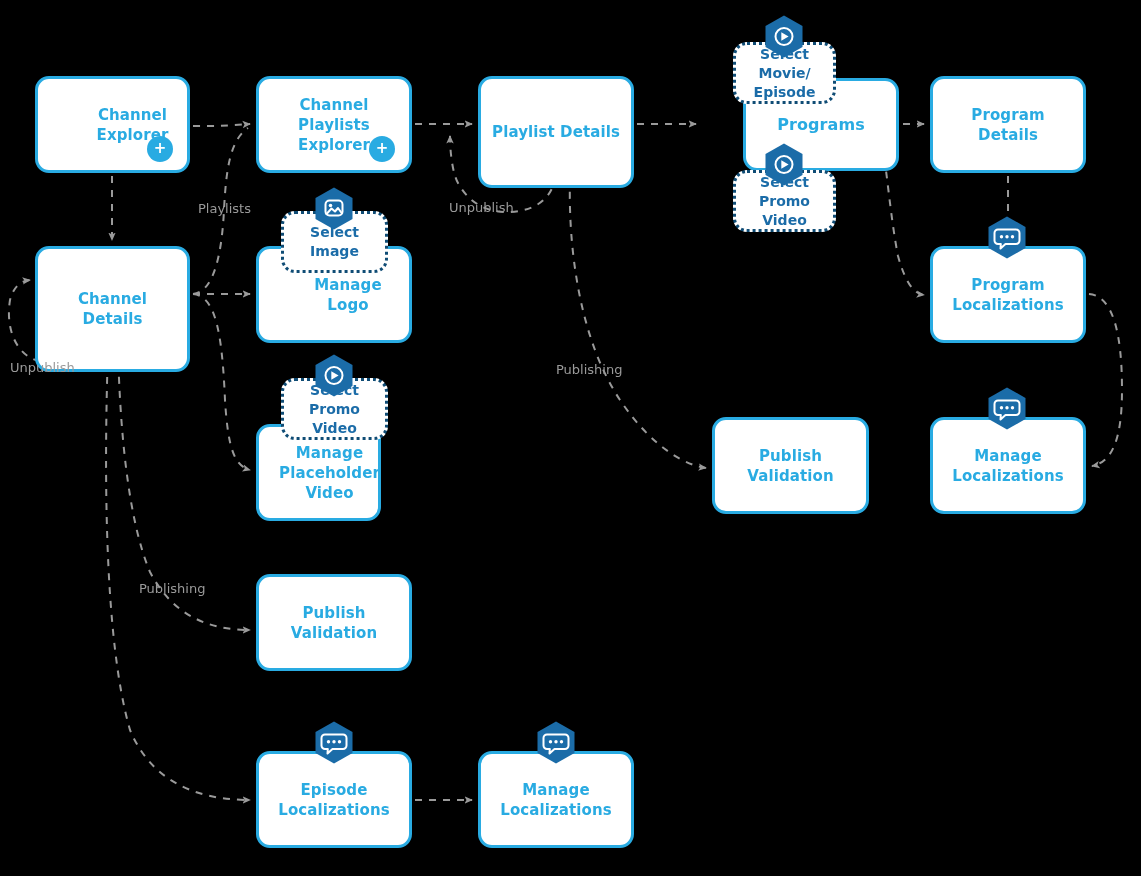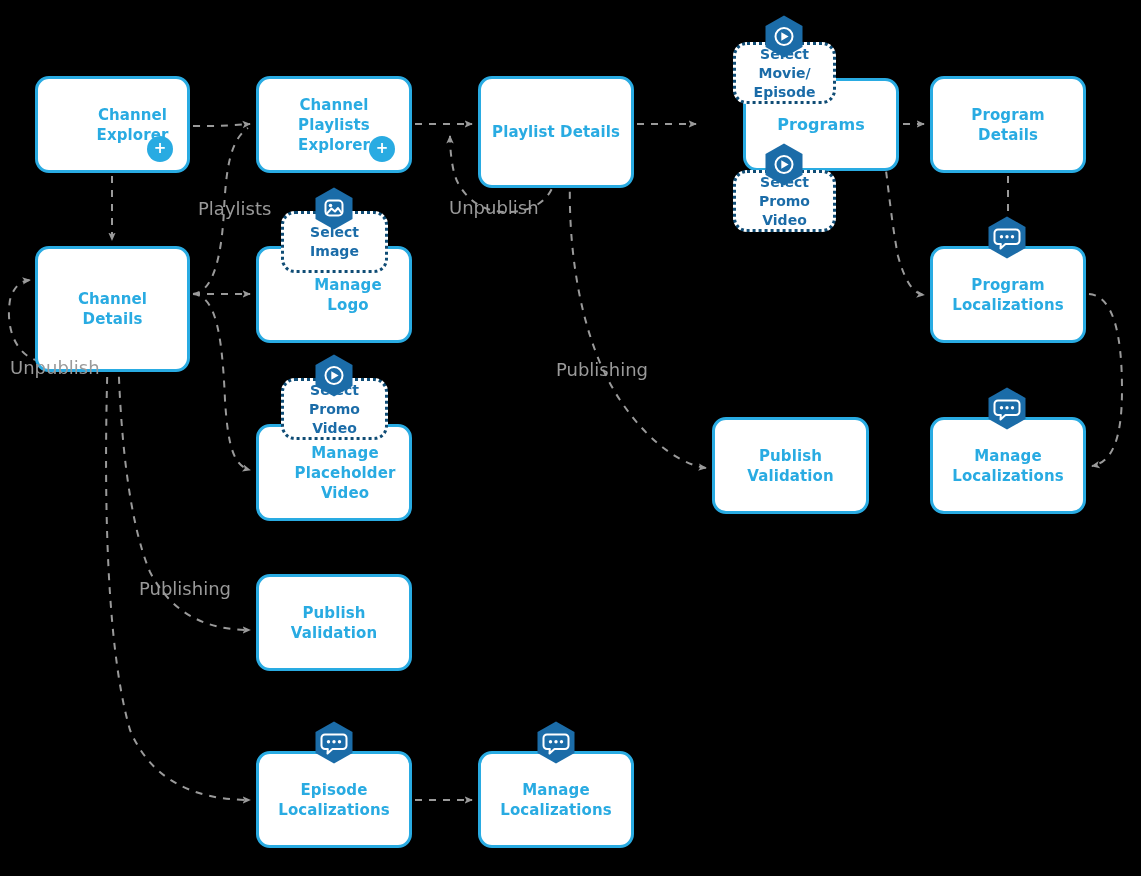--- a/index.html
+++ b/index.html
@@ -87,21 +87,21 @@
   .hexicon {
     position: absolute;
     width: 42px;
     height: 46px;
     z-index: 5;
   }
   .hexicon svg { display: block; width: 42px; height: 46px; }
   .edge-label {
     position: absolute;
     color: #9a9a9a;
-    font-size: 18px;
+    font-size: 13px;
     line-height: 14px;
     white-space: nowrap;
     z-index: 4;
     font-family: "DejaVu Sans", sans-serif;
   }
 </style>
 </head>
 <body>
 
 <div id="canvas">
@@ -158,21 +158,21 @@
       <div class="node" style="left: 35px; top: 246px; width: 155px; height: 126px;">
         <div class="label">Channel Details</div>
       </div>
       <div class="node" style="left: 256px; top: 76px; width: 156px; height: 97px;">
         <div class="label">Channel Playlists Explorer</div>
       </div>
       <div class="plus-badge" style="left: 369px; top: 136px;">+</div>
       <div class="node" style="left: 256px; top: 246px; width: 156px; height: 97px; padding-left: 28px;">
         <div class="label">Manage Logo</div>
       </div>
-      <div class="node" style="left: 256px; top: 424px; width: 156px; height: 97px; padding-left: 22px;">
+      <div class="node" style="left: 256px; top: 424px; width: 125px; height: 97px; padding-left: 22px;">
         <div class="label">Manage Placeholder Video</div>
       </div>
       <div class="node" style="left: 256px; top: 574px; width: 156px; height: 97px;">
         <div class="label">Publish Validation</div>
       </div>
       <div class="node" style="left: 256px; top: 751px; width: 156px; height: 97px;">
         <div class="label">Episode Localizations</div>
       </div>
       <div class="node" style="left: 478px; top: 76px; width: 156px; height: 112px;">
         <div class="label">Playlist Details</div>

